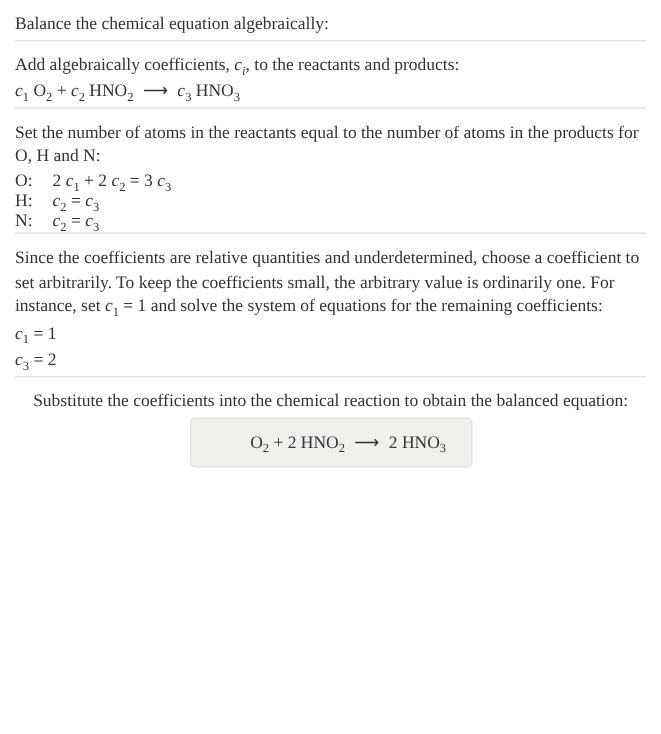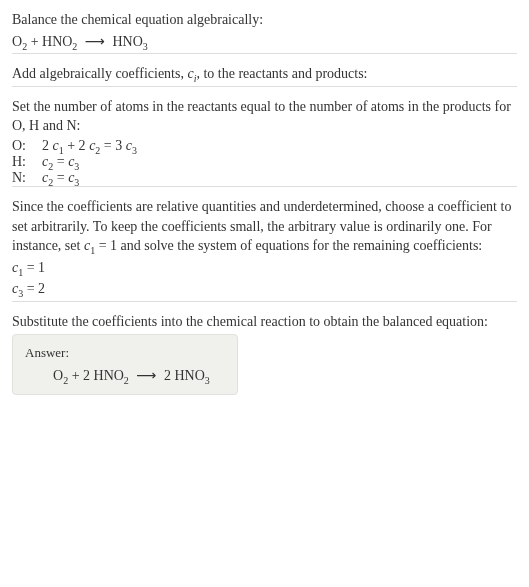--- a/index.html
+++ b/index.html
@@ -11,20 +11,21 @@
       background: #fff;
       width: 529px;
       box-sizing: border-box;
     }
     .section {
       margin-bottom: 10px;
       border-bottom: 1px solid #ddd;
     }
     .section:last-of-type {
       border-bottom: none;
+      text-align: center;
     }
     .line {
       margin: 2px 0;
       line-height: 1.4;
     }
     sub {
       font-size: 10px;
       vertical-align: sub;
       line-height: 0;
     }
@@ -56,28 +57,28 @@
     }
     .answer-eq {
       padding-left: 28px;
     }
   </style>
 </head>
 <body>
 
 <div class="section">
   <div class="line">Balance the chemical equation algebraically:</div>
-  <div class="line">
-    O<sub>2</sub> + HNO<sub>2</sub> <span class="arrow">⟶</span> HNO<sub>3</sub>
-  </div>
 </div>
 
 <div class="section">
   <div class="line">
     <span>Add algebraically coefficients, </span><span class="italic">c</span><sub><span class="italic">i</span></sub><span>, to the reactants and products:</span>
+  </div>
+  <div class="line">
+    <span class="italic">c</span><sub>1</sub> O<sub>2</sub> + <span class="italic">c</span><sub>2</sub> HNO<sub>2</sub> <span class="arrow">⟶</span> <span class="italic">c</span><sub>3</sub> HNO<sub>3</sub>
   </div>
 </div>
 
 <div class="section">
   <div class="line">Set the number of atoms in the reactants equal to the number of atoms in the products for O, H and N:</div>
   <div class="elem-row">
     <span class="elem-label">O:</span>
     <span>2 <span class="italic">c</span><sub>1</sub> + 2 <span class="italic">c</span><sub>2</sub> = 3 <span class="italic">c</span><sub>3</sub></span>
   </div>
   <div class="elem-row">
@@ -94,18 +95,17 @@
   <div class="line">
     <span>Since the coefficients are relative quantities and underdetermined, choose a coefficient to set arbitrarily. To keep the coefficients small, the arbitrary value is ordinarily one. For instance, set </span><span class="italic">c</span><sub>1</sub><span> = 1 and solve the system of equations for the remaining coefficients:</span>
   </div>
   <div class="line"><span class="italic">c</span><sub>1</sub> = 1</div>
   <div class="line"><span class="italic">c</span><sub>3</sub> = 2</div>
 </div>
 
 <div class="section" style="border-bottom:none;">
   <div class="line">Substitute the coefficients into the chemical reaction to obtain the balanced equation:</div>
   <div class="answer-box">
-    <div class="answer-label">Answer:</div>
     <div class="answer-eq">
       O<sub>2</sub> + 2 HNO<sub>2</sub> <span class="arrow">⟶</span> 2 HNO<sub>3</sub>
     </div>
   </div>
 </div>
 
 </body></html>

